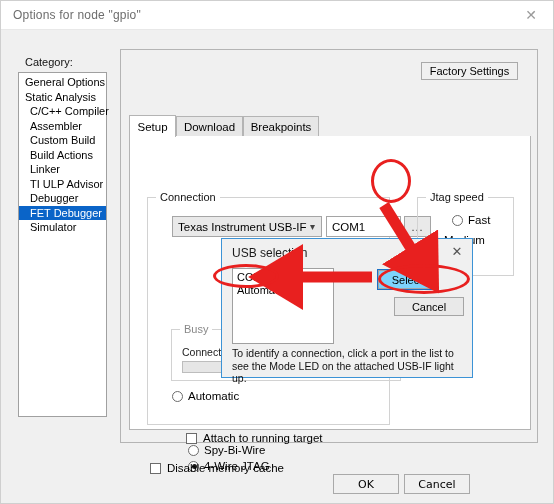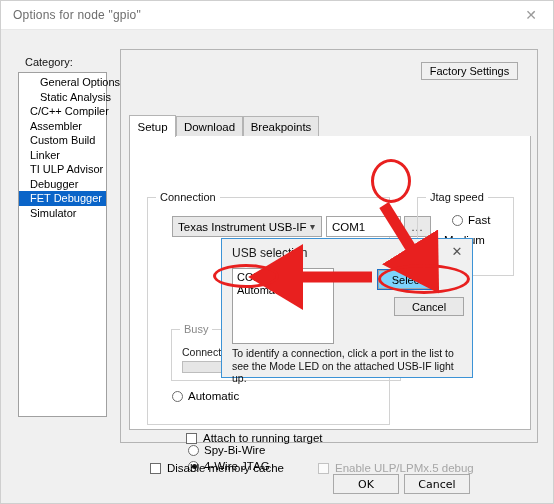--- a/index.html
+++ b/index.html
@@ -36,21 +36,21 @@
     color:#9a9a9a; font-size:14px; font-family:"Liberation Sans", sans-serif;
   }
 
   
   #category-label { position:absolute; left:24px; top:55px; font-size:11px; color:#111; }
   #category-list {
     position:absolute; left:17px; top:71px; width:89px; height:345px;
     background:#ffffff; border:1px solid #a0a0a0;
     padding-top:2px;
   }
-  .cat-item { height:14.5px; line-height:14.5px; padding-left:21px; font-size:11px; white-space:nowrap; }
+  .cat-item { height:14.5px; line-height:14.5px; padding-left:6px; font-size:11px; white-space:nowrap; }
   .cat-item.indent { padding-left:11px; }
   .cat-item.selected { background:#0a64c8; color:#ffffff; }
 
   
   #right-pane {
     position:absolute; left:119px; top:48px; width:418px; height:394px;
     background:#f0f0f0; border:1px solid #b4b4b4;
   }
   #factory-settings {
     position:absolute; left:300px; top:12px; width:97px; height:18px;
@@ -205,20 +205,21 @@
     <div id="close-btn">✕</div>
   </div>
 
   <div id="category-label">Category:</div>
   <div id="category-list">
     <div class="cat-item">General Options</div>
     <div class="cat-item">Static Analysis</div>
     <div class="cat-item indent">C/C++ Compiler</div>
     <div class="cat-item indent">Assembler</div>
     <div class="cat-item indent">Custom Build</div>
+    <div class="cat-item indent">Build Actions</div>
     <div class="cat-item indent">Linker</div>
     <div class="cat-item indent">TI ULP Advisor</div>
     <div class="cat-item indent">Debugger</div>
     <div class="cat-item indent selected">FET Debugger</div>
     <div class="cat-item indent">Simulator</div>
   </div>
 
   <div id="right-pane">
 
     <div id="factory-settings">Factory Settings</div>
@@ -281,24 +282,20 @@
         </div>
       </div>
 
       <div class="check-row" style="left:20px; top:296px;margin-left:36px;">
         <span class="cbox"></span>
         <span>Attach to running target</span>
       </div>
       <div class="check-row" style="left:20px; top:326px;">
         <span class="cbox"></span>
         <span>Disable memory cache</span>
-      </div>
-      <div class="check-row disabled" style="left:188px; top:326px;">
-        <span class="cbox"></span>
-        <span>Enable ULP/LPMx.5 debug</span>
       </div>
 
     </div>
   </div>
 
   <div class="btm-btn" id="ok-btn">OK</div>
   <div class="btm-btn" id="cancel-btn">Cancel</div>
 </div>
 
 <div id="usb-dialog">

